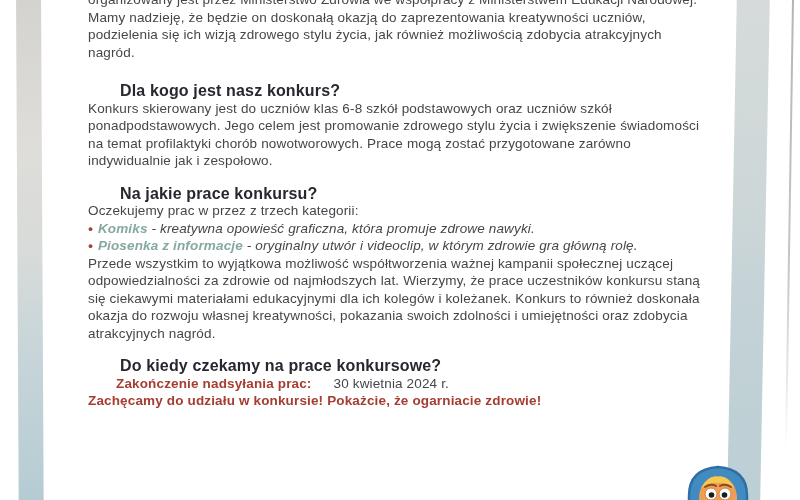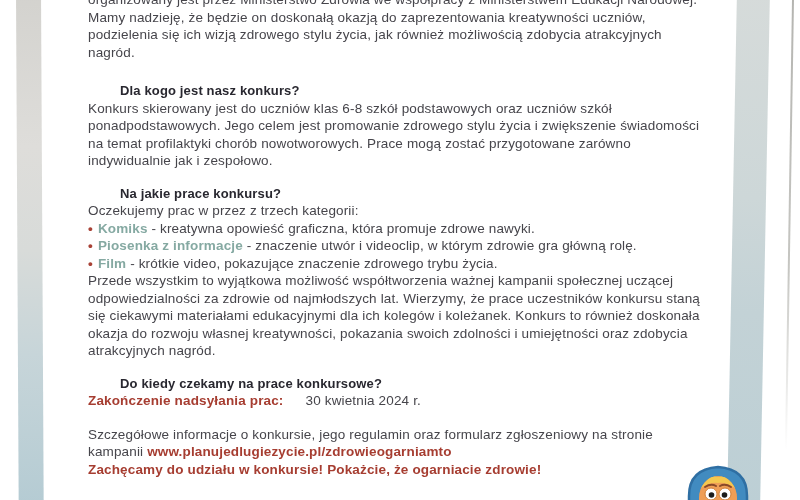--- a/index.html
+++ b/index.html
@@ -33,35 +33,35 @@
 
   
   .content {
     position: absolute; left: 88px; top: -9px; width: 622px;
     font-size: 13.5px; line-height: 17.5px; letter-spacing: 0.15px;
     color: #46454b;
     z-index: 2;
   }
   .content p { margin: 0; }
   h2.sec-heading {
-    font-size: 13px; line-height: 17.5px; letter-spacing: 0.15px;
+    font-size: 16px; line-height: 17.5px; letter-spacing: 0.15px;
     color: #28272f; font-weight: 700; margin: 0; padding-left: 32px;
   }
   .mt-h1 { margin-top: 21px !important; }
   .mt-h2 { margin-top: 15px !important; }
   .mt-h3 { margin-top: 14px !important; }
   .mt-h4 { margin-top: 15px !important; }
   .mt-footer { margin-top: 16px !important; }
 
-  ul.bullets { list-style: none; margin: 0; padding: 0; }
+  ul.bullets { list-style: none; margin: 0; padding: 0; font-style: italic; }
   ul.bullets li { white-space: nowrap; }
   .bullet-dot { color: #a84236; font-weight: 700; margin-right: 5px; }
   .bullet-term { color: #85a9a2; font-weight: 700; }
 
-  .red-bold { color: #a63d31; font-weight: 700; }
+  .red-bold { color: #a63d31; font-weight: 700; margin-left: 28px; }
   .deadline-value { margin-left: 22px; }
   .cta-line { color: #a63d31; font-weight: 700; }
 
   
   .mascot {
     position: absolute; left: 684px; top: 462px;
     width: 68px; height: 38px; z-index: 3;
   }
 </style>
 </head>
@@ -75,30 +75,28 @@
 
   <p>organizowany jest przez Ministerstwo Zdrowia we współpracy z Ministerstwem Edukacji Narodowej. Mamy nadzieję, że będzie on doskonałą okazją do zaprezentowania kreatywności uczniów, podzielenia się ich wizją zdrowego stylu życia, jak również możliwością zdobycia atrakcyjnych nagród.</p>
 
   <h2 class="sec-heading mt-h1">Dla kogo jest nasz konkurs?</h2>
   <p>Konkurs skierowany jest do uczniów klas 6-8 szkół podstawowych oraz uczniów szkół ponadpodstawowych. Jego celem jest promowanie zdrowego stylu życia i zwiększenie świadomości na temat profilaktyki chorób nowotworowych. Prace mogą zostać przygotowane zarówno indywidualnie jak i zespołowo.</p>
 
   <h2 class="sec-heading mt-h2">Na jakie prace konkursu?</h2>
   <p>Oczekujemy prac w przez z trzech kategorii:</p>
   <ul class="bullets">
     <li><span class="bullet-dot">•</span><span class="bullet-term">Komiks</span><span> - kreatywna opowieść graficzna, która promuje zdrowe nawyki.</span></li>
-    <li><span class="bullet-dot">•</span><span class="bullet-term">Piosenka z informacje</span><span> - znaczenie utwór i videoclip, w którym zdrowie gra główną rolę.</span></li>
-    <li><span class="bullet-dot">•</span><span class="bullet-term">Film</span><span> - krótkie video, pokazujące znaczenie zdrowego trybu życia.</span></li>
+    <li><span class="bullet-dot">•</span><span class="bullet-term">Piosenka z informacje</span><span> - oryginalny utwór i videoclip, w którym zdrowie gra główną rolę.</span></li>
   </ul>
 
   <p>Przede wszystkim to wyjątkowa możliwość współtworzenia ważnej kampanii społecznej uczącej odpowiedzialności za zdrowie od najmłodszych lat. Wierzymy, że prace uczestników konkursu staną się ciekawymi materiałami edukacyjnymi dla ich kolegów i koleżanek. Konkurs to również doskonała okazja do rozwoju własnej kreatywności, pokazania swoich zdolności i umiejętności oraz zdobycia atrakcyjnych nagród.</p>
 
   <h2 class="sec-heading mt-h4">Do kiedy czekamy na prace konkursowe?</h2>
   <p><span class="red-bold">Zakończenie nadsyłania prac:</span><span class="deadline-value">30 kwietnia 2024 r.</span></p>
 
-  <p class="mt-footer"><span>Szczegółowe informacje o konkursie, jego regulamin oraz formularz zgłoszeniowy na stronie kampanii </span><span class="red-bold">www.planujedlugiezycie.pl/zdrowieogarniamto</span></p>
   <p class="cta-line">Zachęcamy do udziału w konkursie! Pokażcie, że ogarniacie zdrowie!</p>
 
 </div>
 
 <div class="mascot">
   <svg width="68" height="50" viewBox="0 0 68 50" xmlns="http://www.w3.org/2000/svg">
 
     <path d="M5,50 L5,34 Q5,7 34,5 Q63,7 63,34 L63,50 Z" fill="#418bc0" stroke="#2f6fa3" stroke-width="2.5"></path>
 
     <ellipse cx="34" cy="36" rx="19" ry="22" fill="#ef9e56"></ellipse>

